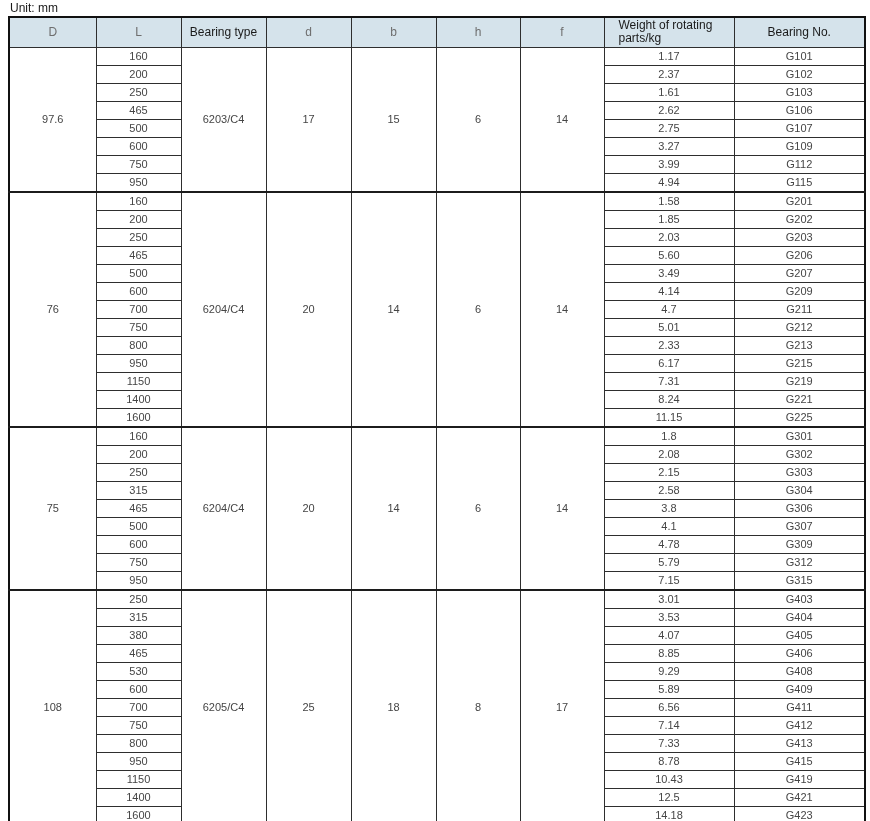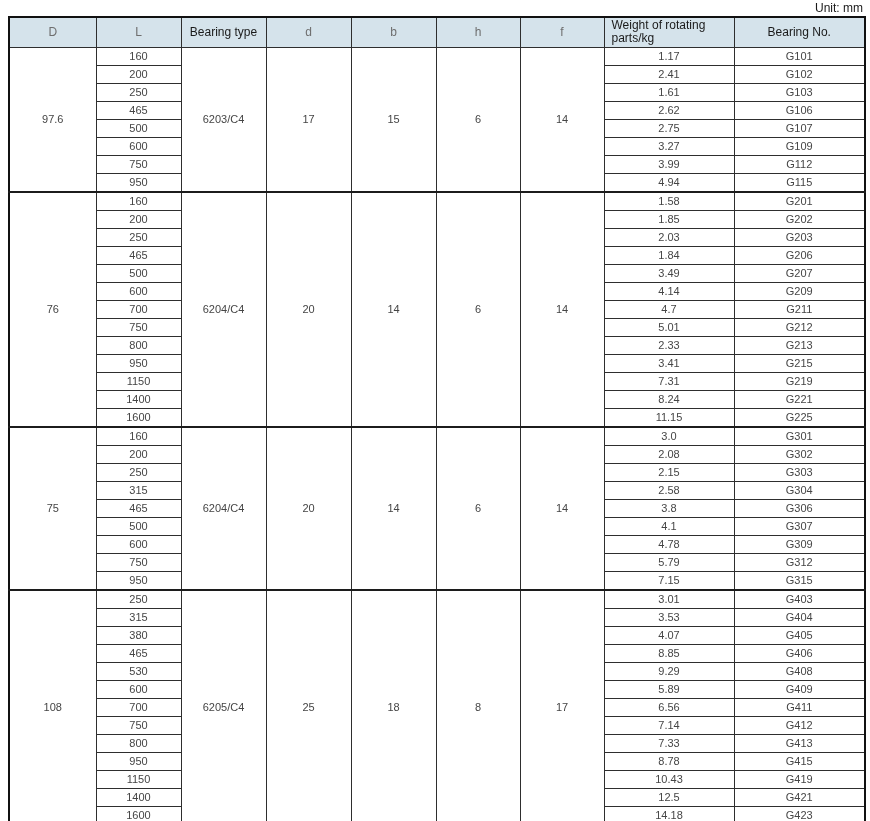--- a/index.html
+++ b/index.html
@@ -9,21 +9,21 @@
     font-family: "Liberation Sans", sans-serif;
   }
   .page {
     width: 870px;
     height: 821px;
     box-sizing: border-box;
     background: #ffffff;
     overflow: hidden;
   }
   .unit-label {
-    text-align: right;
+    text-align: left;
     font-size: 12px;
     color: #1a1a1a;
     padding: 1px 7px 1px 10px;
     height: 14px;
     line-height: 14px;
   }
   table.spec-table {
     border-collapse: collapse;
     table-layout: fixed;
     margin-left: 8px;
@@ -42,21 +42,21 @@
     font-weight: normal;
     font-size: 12px;
     text-align: center;
     color: #1a1a1a;
   }
   .spec-table thead th.letter-header {
     color: #6e6e6e;
   }
   .spec-table thead th.weight-header {
     text-align: left;
-    padding: 1px 2px 1px 7px;
+    padding: 1px 2px 1px 14px;
     line-height: 1.12;
     white-space: normal;
   }
   .spec-table td {
     height: 17px;
     text-align: center;
     vertical-align: middle;
     font-size: 11px;
     color: #454545;
     background: #ffffff;
@@ -103,21 +103,21 @@
           <td rowspan="8">6203/C4</td>
           <td rowspan="8">17</td>
           <td rowspan="8">15</td>
           <td rowspan="8">6</td>
           <td rowspan="8">14</td>
           <td>1.17</td>
           <td>G101</td>
         </tr>
         <tr>
           <td>200</td>
-          <td>2.41</td>
+          <td>2.37</td>
           <td>G102</td>
         </tr>
         <tr>
           <td>250</td>
           <td>1.61</td>
           <td>G103</td>
         </tr>
         <tr>
           <td>465</td>
           <td>2.62</td>
@@ -159,21 +159,21 @@
           <td>1.85</td>
           <td>G202</td>
         </tr>
         <tr>
           <td>250</td>
           <td>2.03</td>
           <td>G203</td>
         </tr>
         <tr>
           <td>465</td>
-          <td>1.84</td>
+          <td>5.60</td>
           <td>G206</td>
         </tr>
         <tr>
           <td>500</td>
           <td>3.49</td>
           <td>G207</td>
         </tr>
         <tr>
           <td>600</td>
           <td>4.14</td>
@@ -189,21 +189,21 @@
           <td>5.01</td>
           <td>G212</td>
         </tr>
         <tr>
           <td>800</td>
           <td>2.33</td>
           <td>G213</td>
         </tr>
         <tr>
           <td>950</td>
-          <td>3.41</td>
+          <td>6.17</td>
           <td>G215</td>
         </tr>
         <tr>
           <td>1150</td>
           <td>7.31</td>
           <td>G219</td>
         </tr>
         <tr>
           <td>1400</td>
           <td>8.24</td>
@@ -215,21 +215,21 @@
           <td>G225</td>
         </tr>
         <tr class="group-start">
           <td rowspan="9">75</td>
           <td>160</td>
           <td rowspan="9">6204/C4</td>
           <td rowspan="9">20</td>
           <td rowspan="9">14</td>
           <td rowspan="9">6</td>
           <td rowspan="9">14</td>
-          <td>3.0</td>
+          <td>1.8</td>
           <td>G301</td>
         </tr>
         <tr>
           <td>200</td>
           <td>2.08</td>
           <td>G302</td>
         </tr>
         <tr>
           <td>250</td>
           <td>2.15</td>

